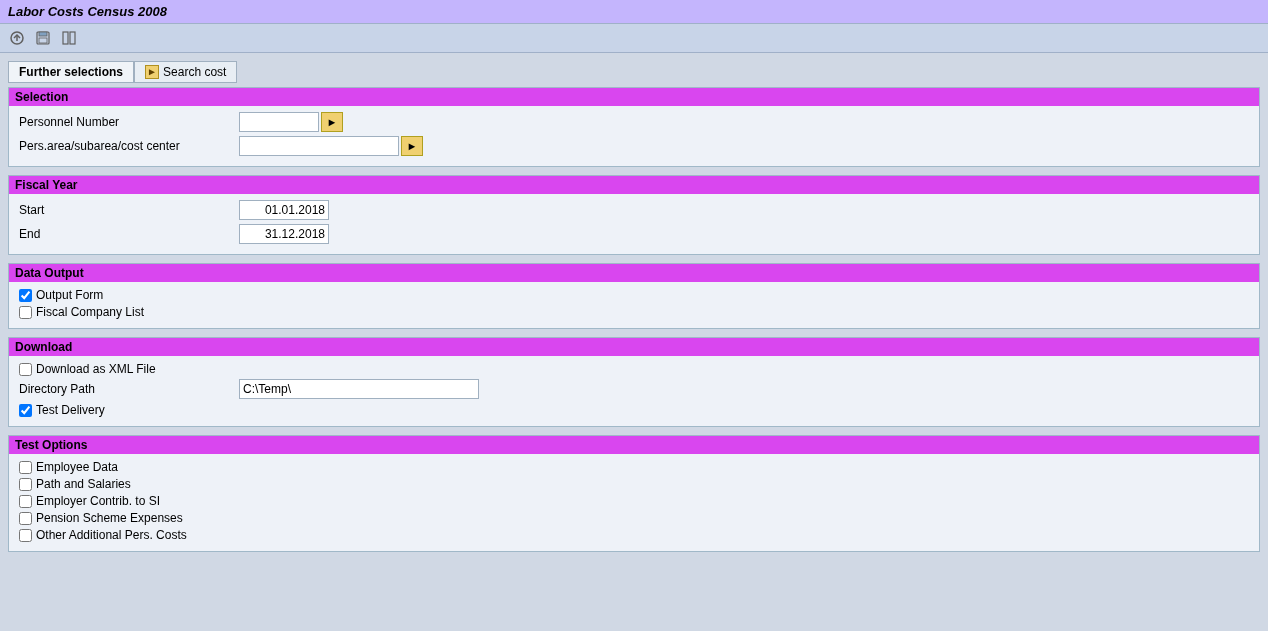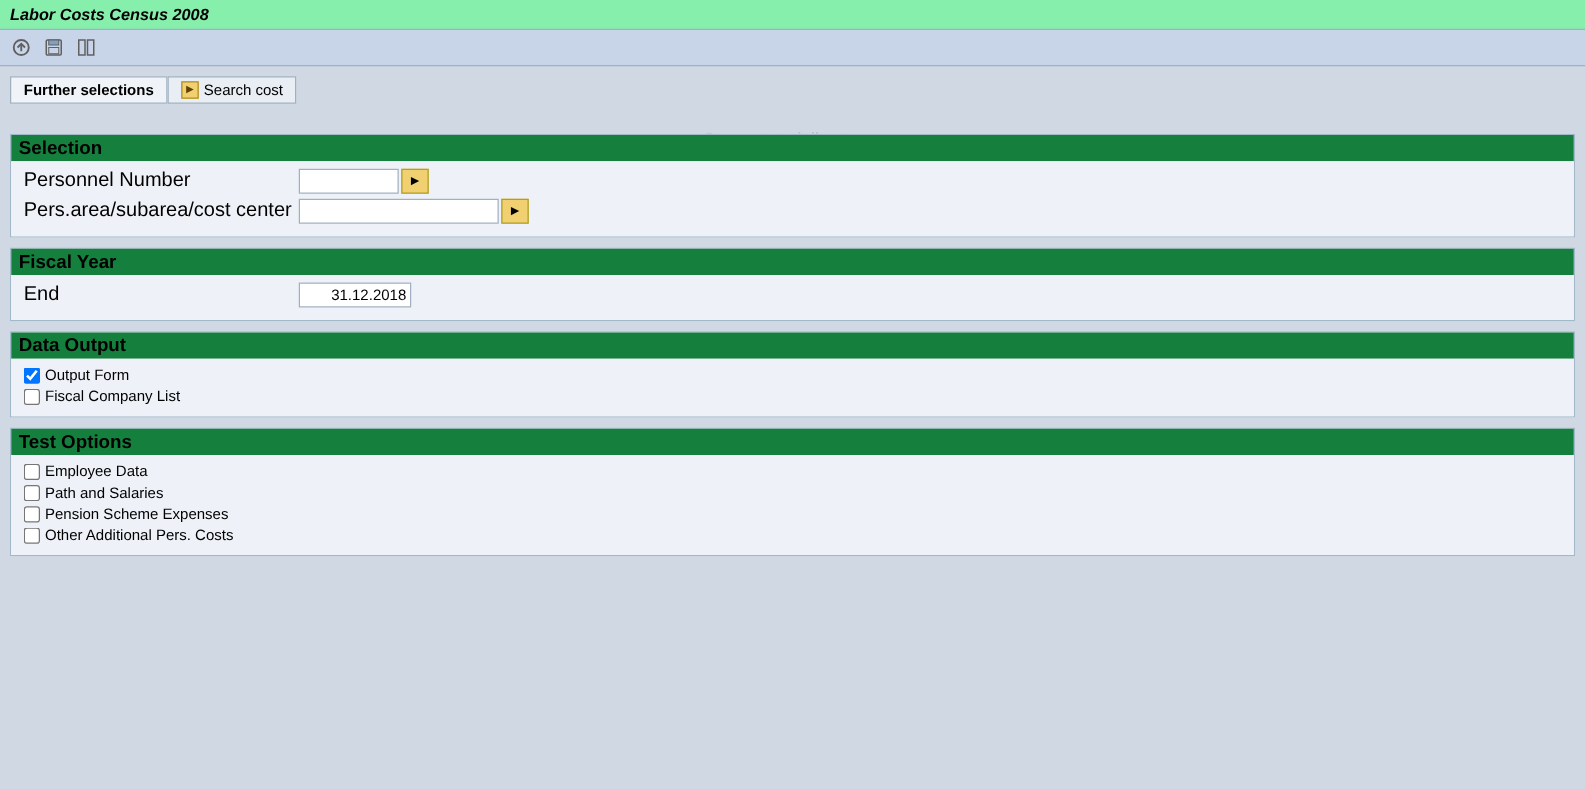--- a/index.html
+++ b/index.html
@@ -3,21 +3,21 @@
   <meta charset="utf-8">
   <style>
     * { margin: 0; padding: 0; box-sizing: border-box; }
     body {
       font-family: Arial, Helvetica, sans-serif;
       font-size: 12px;
       background: #d0d8e4;
       color: #000;
     }
     .title-bar {
-      background: #86efac;
+      background: #c4b5fd;
       padding: 4px 8px;
       font-weight: bold;
       font-size: 13px;
       font-style: italic;
       border-bottom: 1px solid #a0b0c8;
     }
     .toolbar {
       background: #c8d4e8;
       padding: 3px 6px;
       display: flex;
@@ -36,21 +36,21 @@
       white-space: nowrap;
     }
     .content-area {
       padding: 8px;
       position: relative;
     }
     .button-bar {
       display: flex;
       align-items: flex-start;
       gap: 0;
-      margin-bottom: 24px;
+      margin-bottom: 4px;
     }
     .btn {
       background: #e8eef4;
       border: 1px solid #a0b0c0;
       padding: 3px 10px;
       font-size: 12px;
       cursor: pointer;
       display: flex;
       align-items: center;
       gap: 4px;
@@ -58,37 +58,37 @@
     .btn-active {
       background: #f0f4f8;
       font-weight: bold;
     }
     .section {
       border: 1px solid #a0b8c8;
       margin-bottom: 8px;
       background: #fff;
     }
     .section-header {
-      background: #15803d;
+      background: #d946ef;
       padding: 2px 6px;
       font-weight: bold;
-      font-size: 15px;
+      font-size: 12px;
     }
     .section-body {
       padding: 6px 10px;
       background: #eef2f8;
     }
     .field-row {
       display: flex;
       align-items: center;
       margin-bottom: 4px;
     }
     .field-label {
       width: 220px;
-      font-size: 16px;
+      font-size: 12px;
       padding-right: 0;
     }
     .field-input {
       border: 1px solid #a0b0c0;
       padding: 1px 3px;
       font-size: 12px;
       background: #fff;
       height: 20px;
     }
     .field-input-sm { width: 80px; }
@@ -219,20 +219,24 @@
       </div>
     </div>
   </div>
 
   <div class="section">
     <div class="section-header">
       <span>Fiscal Year</span>
     </div>
     <div class="section-body">
       <div class="field-row">
+        <span class="field-label">Start</span>
+        <input class="date-input" type="text" value="01.01.2018" style="">
+      </div>
+      <div class="field-row">
         <span class="field-label">End</span>
         <input class="date-input" type="text" value="31.12.2018" style="">
       </div>
     </div>
   </div>
 
   <div class="section">
     <div class="section-header">
       <span>Data Output</span>
     </div>
@@ -241,36 +245,59 @@
         <input type="checkbox" checked="" style="">
         <span>Output Form</span>
       </div>
       <div class="checkbox-row">
         <input type="checkbox" style="">
         <span>Fiscal Company List</span>
       </div>
     </div>
   </div>
 
+  <div class="section">
+    <div class="section-header">
+      <span>Download</span>
+    </div>
+    <div class="section-body">
+      <div class="checkbox-row">
+        <input type="checkbox" style="">
+        <span>Download as XML File</span>
+      </div>
+      <div class="field-row">
+        <span class="field-label">Directory Path</span>
+        <input class="dir-input" type="text" value="C:\Temp\" style="">
+      </div>
+      <div class="checkbox-row">
+        <input type="checkbox" checked="" style="">
+        <span>Test Delivery</span>
+      </div>
+    </div>
+  </div>
 
   <div class="section">
     <div class="section-header">
       <span>Test Options</span>
     </div>
     <div class="section-body">
       <div class="checkbox-row">
         <input type="checkbox" style="">
         <span>Employee Data</span>
       </div>
       <div class="checkbox-row">
         <input type="checkbox" style="">
         <span>Path and Salaries</span>
       </div>
       <div class="checkbox-row">
         <input type="checkbox" style="">
+        <span>Employer Contrib. to SI</span>
+      </div>
+      <div class="checkbox-row">
+        <input type="checkbox" style="">
         <span>Pension Scheme Expenses</span>
       </div>
       <div class="checkbox-row">
         <input type="checkbox" style="">
         <span>Other Additional Pers. Costs</span>
       </div>
     </div>
   </div>
 
 </div>

